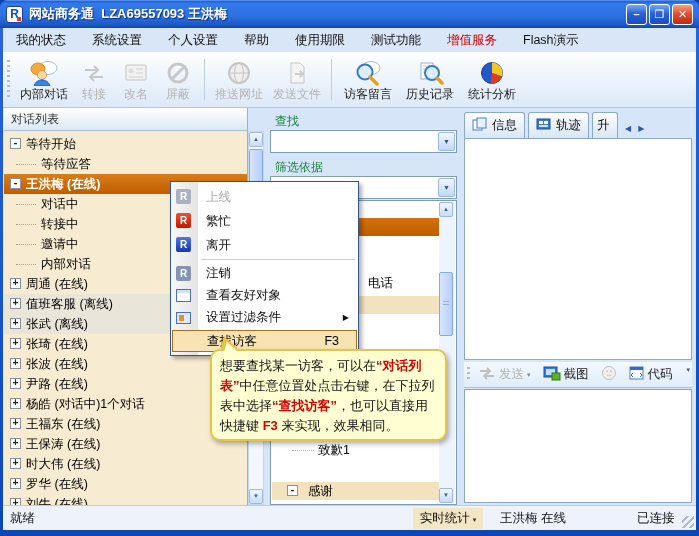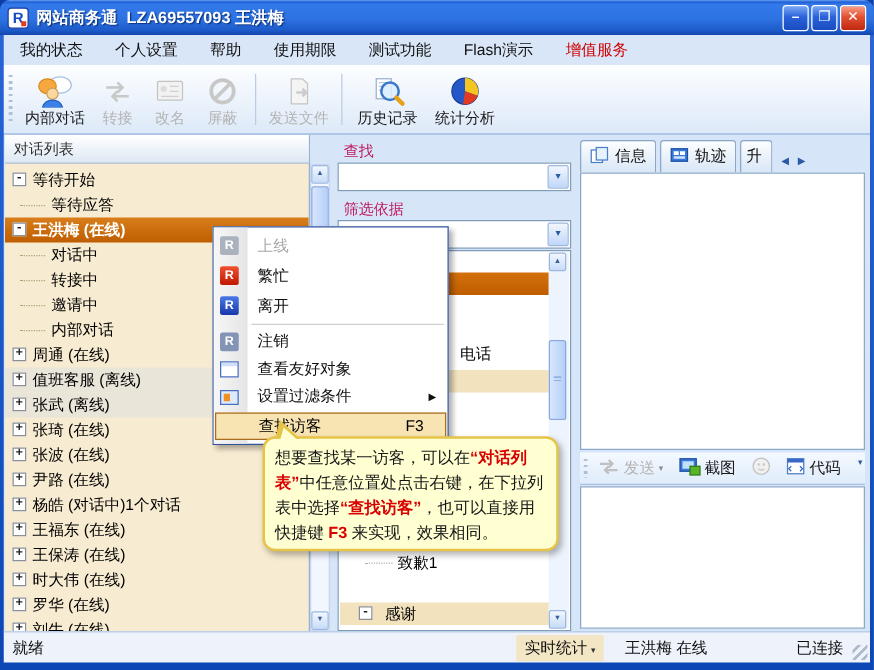--- a/index.html
+++ b/index.html
@@ -64,21 +64,21 @@
     text-align:center;line-height:13px;}
   .sthumb{position:absolute;left:0;width:14px;border:1px solid #89a7e0;border-radius:2px;
     background:linear-gradient(90deg,#d8e6fd,#b6cff9);}
   .sthumb::after{content:"";position:absolute;left:3px;right:3px;top:50%;height:5px;margin-top:-3px;
     background:repeating-linear-gradient(180deg,#93b2e4 0 1px,transparent 1px 3px);}
   .lsb{left:245px;top:23px;width:16px;height:374px;}
   .lsb .up{top:0;} .lsb .dn{bottom:0;} .lsb .sthumb{top:17px;height:172px;}
 
   
   .mpanel{position:absolute;left:265px;top:0;width:191px;height:397px;font-size:12px;}
-  .flabel{position:absolute;left:7px;color:#be185d;}
+  .flabel{position:absolute;left:7px;color:#15803d;}
   .combo{position:absolute;left:2px;right:2px;height:23px;background:#fff;border:1px solid #7f9db9;}
   .combo .cval{font-size:12px;line-height:21px;padding-left:4px;color:#101010;}
   .cbtn{position:absolute;right:1px;top:1px;bottom:1px;width:17px;border:1px solid #9cb8e0;border-radius:2px;
     background:linear-gradient(180deg,#f2f7fe,#c0d7f8);color:#2a5aa5;font-size:7px;
     display:flex;align-items:center;justify-content:center;}
   .plist{position:absolute;left:2px;right:2px;top:92px;bottom:0;background:#fff;border:1px solid #7f9db9;overflow:hidden;}
   .prow{position:absolute;left:1px;right:17px;height:18px;font-size:12.5px;line-height:18px;color:#000;white-space:nowrap;}
   .prow.tan{background:#f2e2bd;}
   .prow.selp{background:linear-gradient(180deg,#d4700d,#bf5e00);}
   .gexp{position:absolute;left:15px;top:3px;width:11px;height:11px;background:#fff;border:1px solid #8a8f98;
@@ -167,26 +167,27 @@
     <div class="titletext">网站商务通  LZA69557093 王洪梅</div>
     <div class="winbtns">
       <div class="wbtn blue">–</div>
       <div class="wbtn blue">❐</div>
       <div class="wbtn redb">✕</div>
     </div>
   </div>
 
   <div class="menubar">
     <span class="mbitem">我的状态</span>
+    <span class="mbitem">系统设置</span>
     <span class="mbitem">个人设置</span>
     <span class="mbitem">帮助</span>
     <span class="mbitem">使用期限</span>
     <span class="mbitem">测试功能</span>
+    <span class="mbitem red">增值服务</span>
     <span class="mbitem">Flash演示</span>
-    <span class="mbitem red">增值服务</span>
   </div>
 
   <div class="toolbar">
     <div class="tbtn" style="width:58px">
       <span class="ticon">
           <svg width="30" height="26">
             <ellipse cx="19" cy="8" rx="9" ry="6.5" fill="#fff" stroke="#a8c0e0"></ellipse>
             <ellipse cx="9" cy="9" rx="7" ry="6" fill="#f6a83e" stroke="#d88a20"></ellipse>
             <circle cx="13" cy="15" r="4.5" fill="#fcd7a0" stroke="#caa060"></circle>
             <path d="M5 26 C7 18 19 18 21 26 Z" fill="#3b82e8" stroke="#1f5fc0"></path>
@@ -218,27 +219,47 @@
             <circle cx="15" cy="13" r="9" fill="none" stroke="#c8c8c8" stroke-width="3"></circle>
             <path d="M9 19 L21 7" stroke="#c8c8c8" stroke-width="3"></path>
           </svg>
         </span>
       <span>屏蔽</span>
     </div>
     <div class="tsep"></div>
     <div class="tbtn dis" style="width:58px">
       <span class="ticon">
           <svg width="30" height="26">
+            <circle cx="15" cy="13" r="10" fill="#efefef" stroke="#c6c6c6" stroke-width="2"></circle>
+            <ellipse cx="15" cy="13" rx="4.5" ry="10" fill="none" stroke="#c6c6c6"></ellipse>
+            <path d="M5 13 h20" stroke="#c6c6c6"></path>
+          </svg>
+        </span>
+      <span>推送网址</span>
+    </div>
+    <div class="tbtn dis" style="width:58px">
+      <span class="ticon">
+          <svg width="30" height="26">
             <path d="M9 3 h9 l4 4 v16 h-13 z" fill="#f4f4f4" stroke="#c4c4c4"></path>
             <path d="M13 14 h8 m-3 -3 l3 3 l-3 3" stroke="#cccccc" stroke-width="2" fill="none"></path>
           </svg>
         </span>
       <span>发送文件</span>
     </div>
     <div class="tsep"></div>
+    <div class="tbtn" style="width:62px">
+      <span class="ticon">
+          <svg width="30" height="26">
+            <ellipse cx="18" cy="8" rx="9" ry="6.5" fill="#fffdf0" stroke="#b0b8c8"></ellipse>
+            <circle cx="12" cy="12" r="7.5" fill="#d8ecff" fill-opacity="0.85" stroke="#3a78c8" stroke-width="2"></circle>
+            <path d="M17 17 L24 24" stroke="#e8a018" stroke-width="3.5" stroke-linecap="round"></path>
+          </svg>
+        </span>
+      <span>访客留言</span>
+    </div>
     <div class="tbtn" style="width:62px">
       <span class="ticon">
           <svg width="30" height="26">
             <rect x="6" y="3" width="12" height="16" fill="#fff" stroke="#9ab0d0"></rect>
             <path d="M8 6h8M8 9h8M8 12h5" stroke="#b8c8e0"></path>
             <circle cx="17" cy="13" r="7" fill="#d8ecff" fill-opacity="0.85" stroke="#3a78c8" stroke-width="2"></circle>
             <path d="M22 18 L27 23" stroke="#e8a018" stroke-width="3.5" stroke-linecap="round"></path>
           </svg>
         </span>
       <span>历史记录</span>

